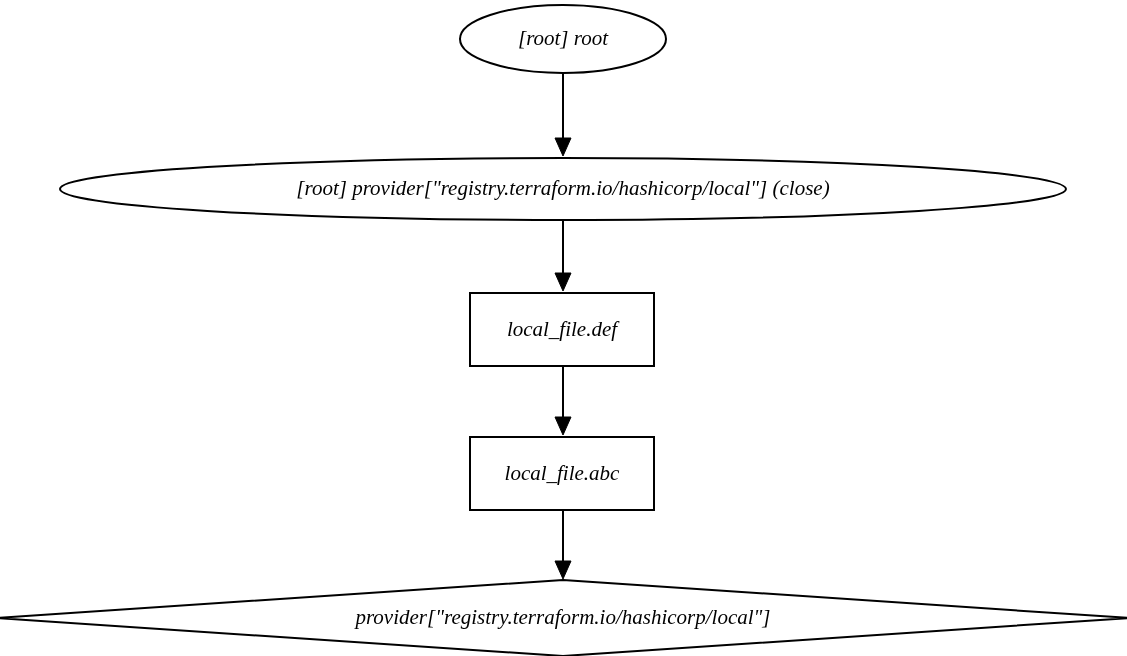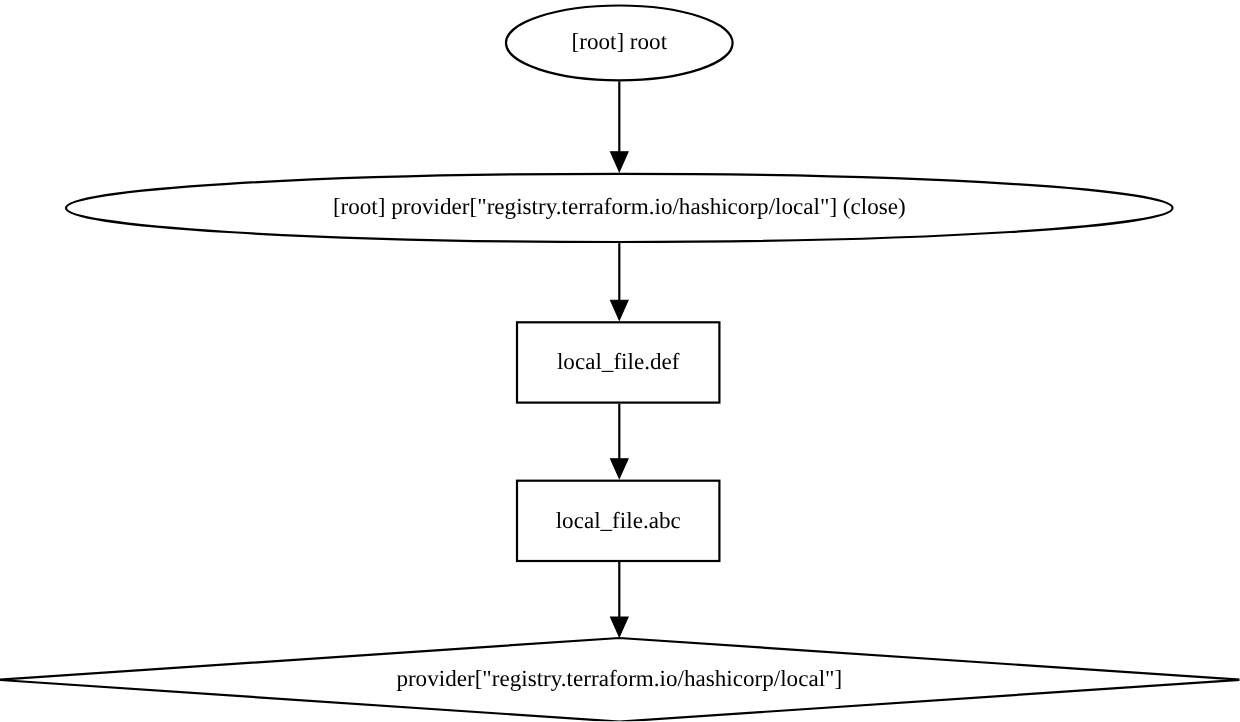--- a/index.html
+++ b/index.html
@@ -11,20 +11,21 @@
     width: 1127px;
     height: 656px;
     font-family: "Liberation Serif", "DejaVu Serif", serif;
     overflow: hidden;
   }
   #graph-root {
     position: relative;
     width: 1127px;
     height: 656px;
     background: #ffffff;
+    font-style: italic;
   }
   svg.graph-canvas {
     position: absolute;
     top: 0;
     left: 0;
     width: 1127px;
     height: 656px;
     display: block;
   }
   .node-shape {

